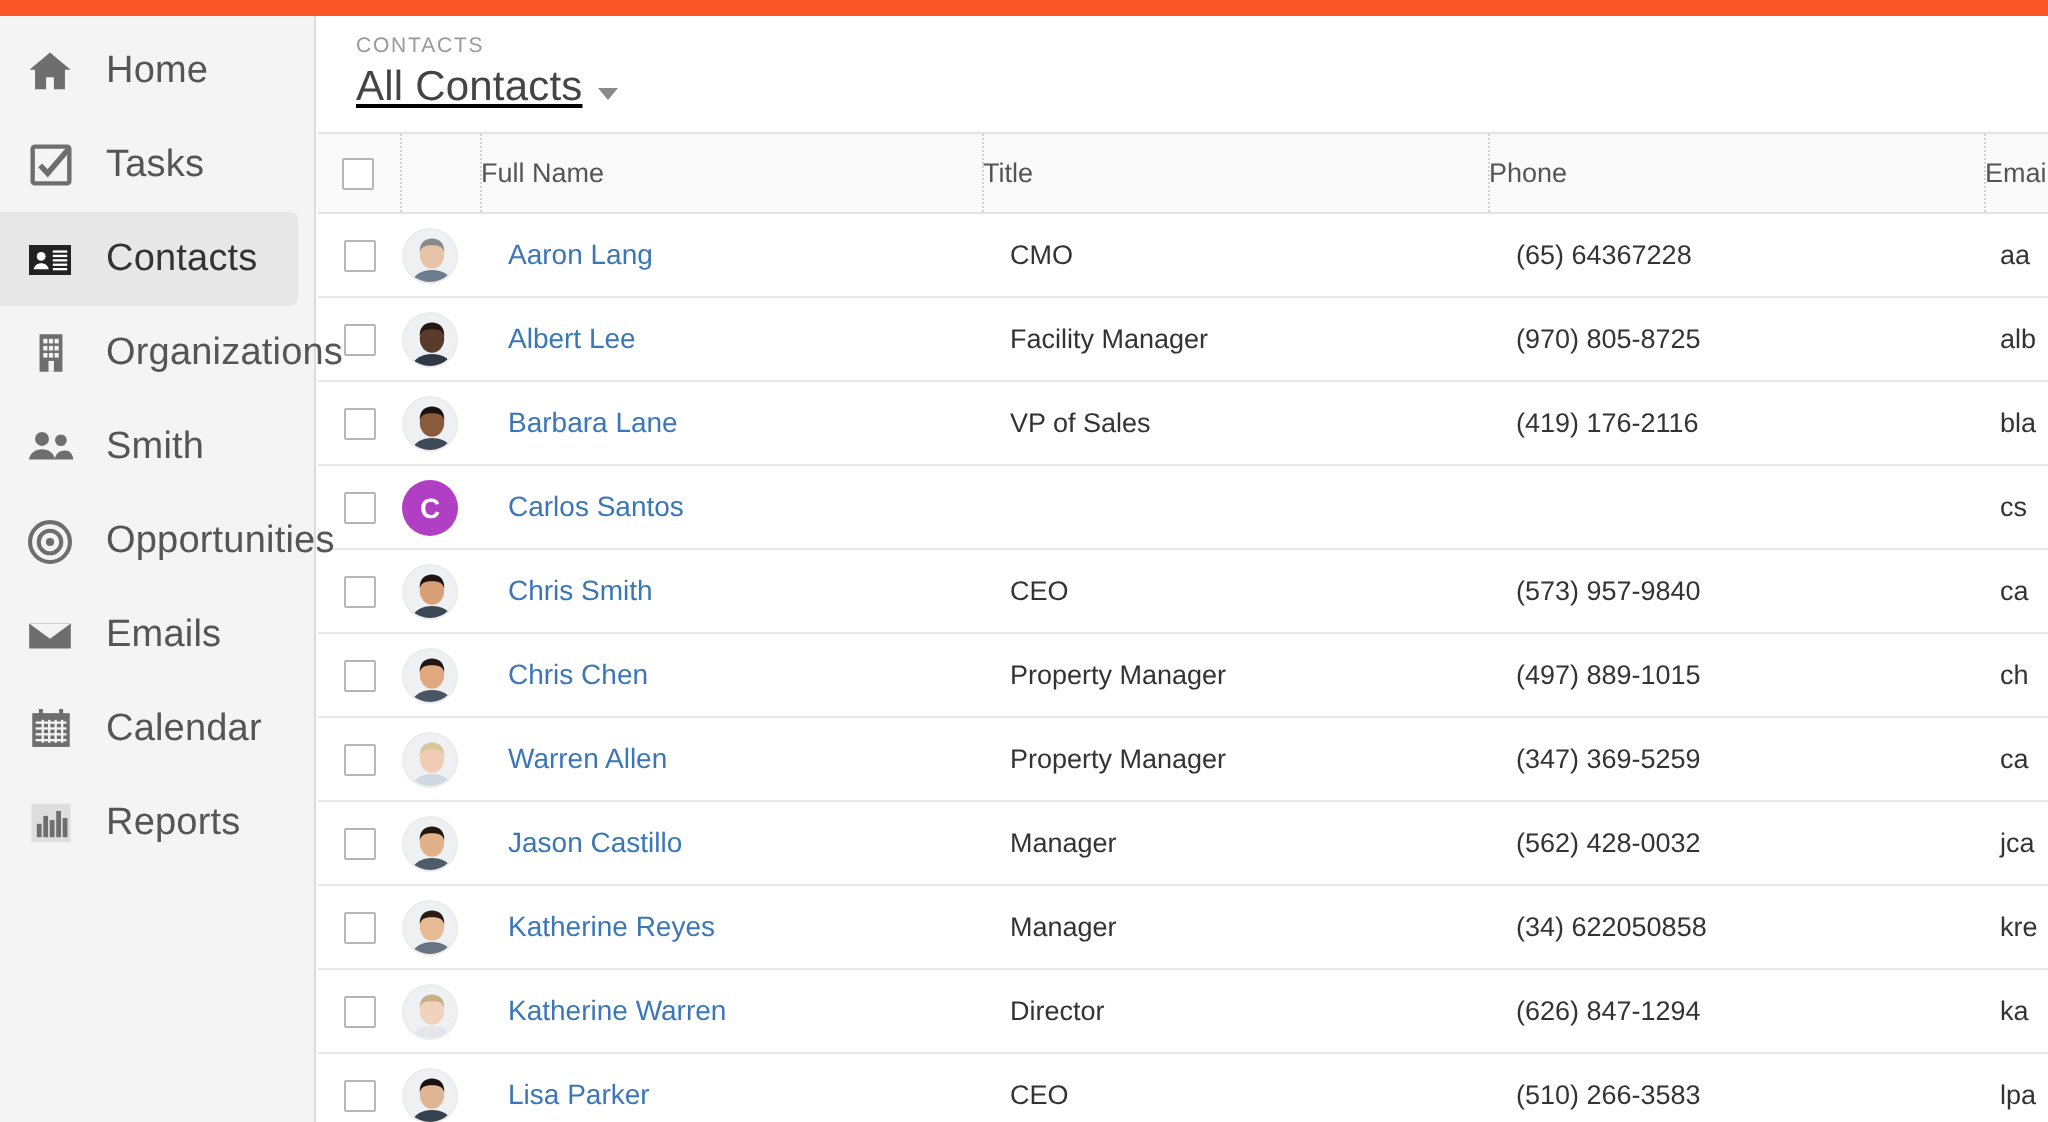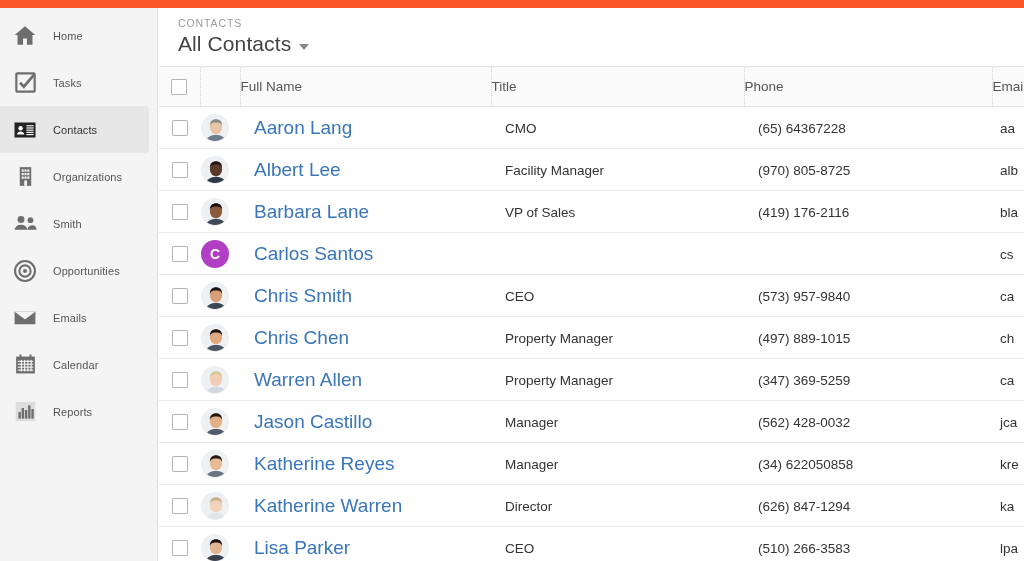--- a/index.html
+++ b/index.html
@@ -45,21 +45,21 @@
   .nav-item.active { background: #e7e7e7; }
   .nav-ico {
     width: 30px; height: 30px;
     flex: 0 0 30px;
     display: flex; align-items: center; justify-content: center;
     margin-right: 13px;
     color: #6e6e6e;
   }
   .nav-ico svg { display: block; }
   .nav-label {
-    font-size: 11px;
+    font-size: 19px;
     color: #555555;
     letter-spacing: .1px;
     white-space: nowrap;
   }
   .nav-item.active .nav-label { color: #333333; }
   .nav-item.active .nav-ico { color: #222222; }
 
   
   .main {
     position: absolute; top: 8px; left: 159px;
@@ -73,21 +73,21 @@
     padding: 9px 0 0 19px;
     background: #ffffff;
   }
   .eyebrow {
     font-size: 10.5px;
     letter-spacing: .9px;
     color: #9a9a9a;
     text-transform: uppercase;
     margin-bottom: 3px;
   }
-  .title-row { display: flex; align-items: center; cursor: pointer; }
+  .title-row { display: flex; align-items: center; cursor: pointer; text-decoration: underline; }
   .page-title {
     font-size: 21px;
     color: #444444;
     font-weight: normal;
     letter-spacing: .1px;
   }
   .caret {
     width: 0; height: 0;
     margin-left: 8px; margin-top: 5px;
     border-left: 5px solid transparent;
@@ -153,21 +153,21 @@
   .avatar.initial {
     border: none;
     display: flex; align-items: center; justify-content: center;
     color: #ffffff;
     font-size: 14px;
     font-weight: bold;
   }
   .avatar svg { display: block; width: 28px; height: 28px; }
 
   .name-link {
-    font-size: 19px;
+    font-size: 14px;
     color: #3a76b8;
     padding-left: 14px;
     cursor: pointer;
     white-space: nowrap;
   }
   .cell-txt {
     font-size: 13.5px;
     color: #333333;
     padding-left: 14px;
     white-space: nowrap;

